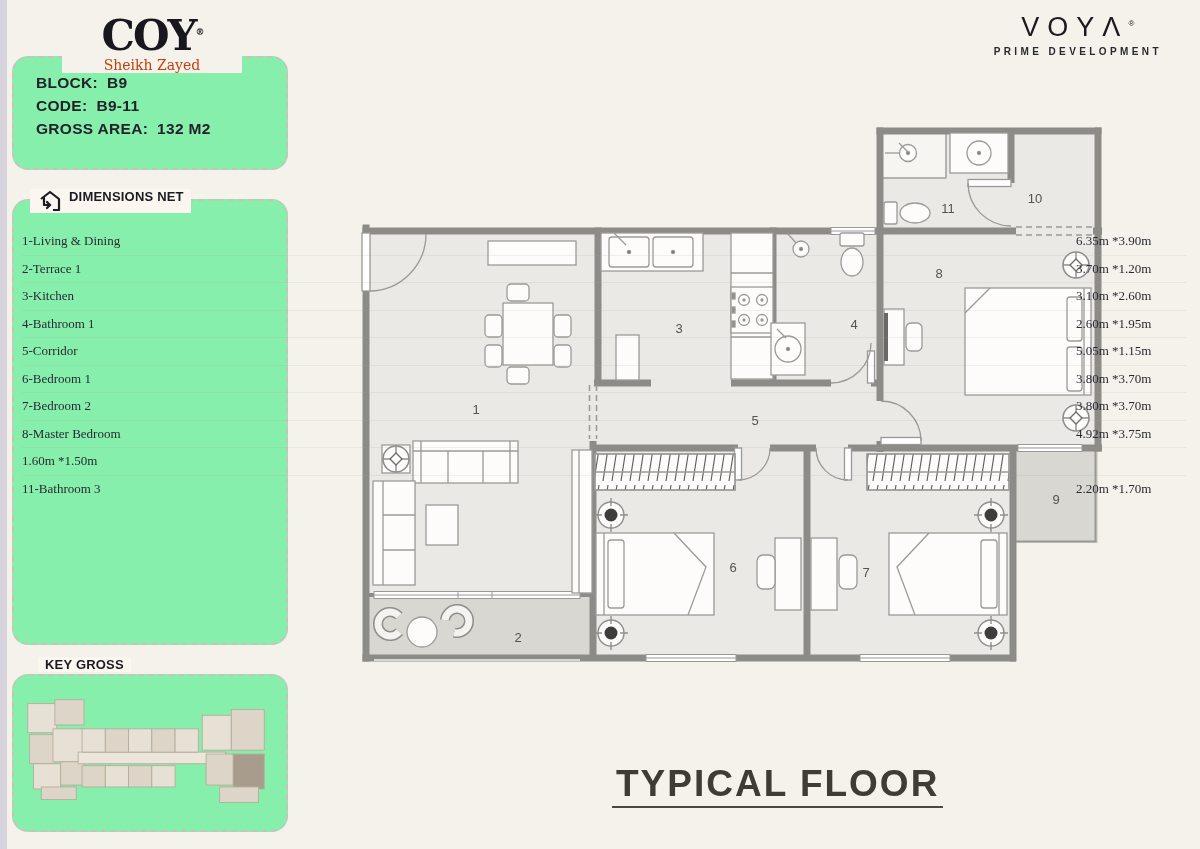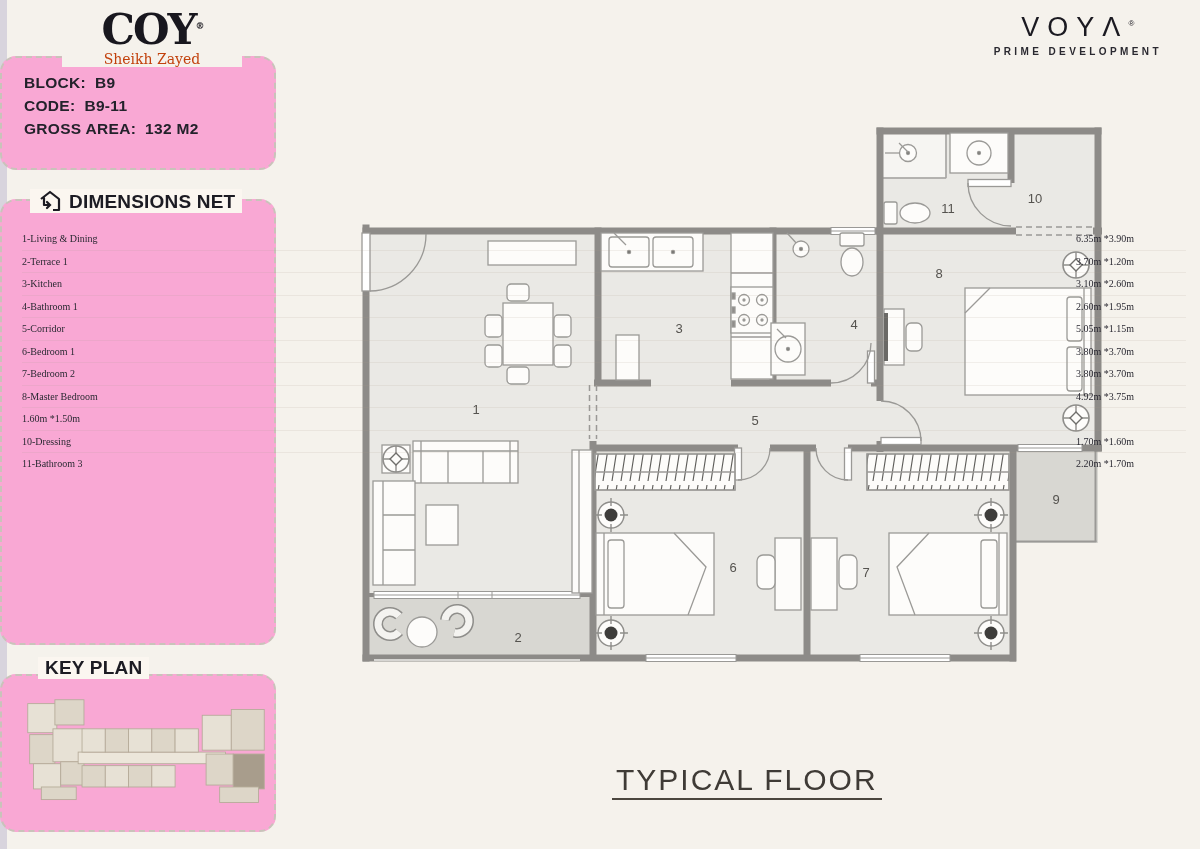--- a/index.html
+++ b/index.html
@@ -3,59 +3,59 @@
 <meta charset="utf-8">
 <style>
   html,body{margin:0;padding:0;}
   body{
     width:1200px;height:849px;position:relative;overflow:hidden;
     background:#f5f2ec;font-family:"Liberation Sans",sans-serif;color:#23222a;
   }
   .left-strip{position:absolute;left:0;top:0;width:7px;height:849px;background:#d8d4dd;}
 
   
-  .coy-logo{position:absolute;left:62px;top:0px;width:168px;text-align:center;z-index:3;background:#f5f2ec;padding:2px 6px 0 6px;margin-top:8px;}
+  .coy-logo{position:absolute;left:62px;top:0px;width:168px;text-align:center;z-index:3;background:#f5f2ec;padding:16px 6px 0 6px;}
   .coy-name{font-family:"DejaVu Serif",serif;font-weight:700;font-size:42px;line-height:0.95;letter-spacing:-2px;color:#18171e;}
   .coy-reg{font-size:9px;vertical-align:super;}
   .coy-sub{font-family:"DejaVu Serif",serif;font-size:14px;color:#c2410c;margin-top:1px;}
   .voya-logo{position:absolute;right:38px;top:12px;text-align:center;}
   .voya-name{font-size:27px;letter-spacing:8px;color:#1b1a21;font-weight:500;}
   .voya-reg{font-size:8px;vertical-align:super;letter-spacing:0;}
   .voya-sub{font-size:10px;letter-spacing:3.4px;font-weight:700;color:#2a2930;margin-top:3px;}
 
   
-  .card{position:absolute;left:0;width:276px;background:#f9a8d4;border:2px dashed #c9c3ba;border-radius:16px;box-sizing:border-box;}
+  .card{position:absolute;left:12px;width:276px;background:#86efac;border:2px dashed #c9c3ba;border-radius:16px;box-sizing:border-box;}
   .card-info{top:56px;height:114px;}
   .card-dims{top:199px;height:446px;}
   .card-key{top:674px;height:158px;}
 
   .info-rows{padding:16px 0 0 22px;display:flex;flex-direction:column;gap:5px;}
   .info-row{font-weight:700;font-size:15.5px;letter-spacing:.3px;color:#23222b;}
   .info-row .lbl{margin-right:9px;}
 
-  .section-title{position:absolute;z-index:3;background:#fbf6f0;padding:0 7px;display:flex;align-items:flex-end;gap:6px;
-    font-weight:700;font-size:19px;letter-spacing:.2px;color:#1c1b23;}
+  .section-title{position:absolute;z-index:3;background:#fbf6f0;padding:0 7px;display:flex;align-items:flex-start;gap:6px;
+    font-weight:700;font-size:13px;letter-spacing:.2px;color:#1c1b23;}
   .title-dims{left:30px;top:189px;}
   .title-key{left:38px;top:657px;}
 
   .dim-rows{position:absolute;left:22px;right:14px;top:228px;}
   .dim-row{display:grid;grid-template-columns:1fr 110px;align-items:baseline;
-    font-family:"Liberation Serif",serif;font-size:10px;color:#2a2932;
+    font-family:"Liberation Serif",serif;font-size:13px;color:#2a2932;
     padding:5px 0 5.5px 0;border-bottom:1px solid rgba(170,158,145,.14);}
   .dim-row:last-child{border-bottom:none;gap:41px;}
   .dim-size{text-align:left;}
 
   .keyplan-wrap{position:absolute;left:16px;top:692px;width:260px;height:126px;}
 
   
   .plan-wrap{position:absolute;left:358px;top:123px;width:752px;height:549px;}
 
   
   .caption{position:absolute;left:612px;top:763px;
-    font-size:30px;letter-spacing:2px;color:#3f3b36;font-weight:400;
+    font-size:37px;letter-spacing:2px;color:#3f3b36;font-weight:700;
     border-bottom:2.5px solid #4c473f;padding:0 4px 1px 4px;}
 
   svg text.room-num{font-family:"Liberation Sans",sans-serif;font-size:13px;fill:#55534f;text-anchor:middle;}
 </style>
 </head>
 <body>
 
 <div class="left-strip"></div>
 
 <div class="coy-logo">
@@ -114,31 +114,27 @@
       <span class="dim-size">3.80m *3.70m</span>
     </div>
     <div class="dim-row">
       <span>8-Master Bedroom</span>
       <span class="dim-size">4.92m *3.75m</span>
     </div>
     <div class="dim-row">
       <span class="dim-size">1.60m *1.50m</span>
     </div>
     <div class="dim-row">
-      <span>10-Dressing</span>
-      <span class="dim-size">1.70m *1.60m</span>
-    </div>
-    <div class="dim-row">
       <span>11-Bathroom 3</span>
       <span class="dim-size">2.20m *1.70m</span>
     </div>
   </div>
 
 <div class="section-title title-key">
-    <span>KEY PLAN</span>
+    <span>KEY GROSS</span>
   </div>
 <div class="card card-key"></div>
 <div class="keyplan-wrap" style="z-index:2;">
   <svg width="260" height="126" viewBox="0 0 260 130">
     <g stroke="#b5ab99" stroke-width="0.9" fill="#e7e1d5">
       <rect x="8" y="12" width="30" height="30"></rect>
         <rect x="36" y="8" width="30" height="26" fill="#ddd6c8"></rect>
       <rect x="10" y="44" width="26" height="30" fill="#ddd6c8"></rect>
         <rect x="34" y="38" width="32" height="34"></rect>
       <rect x="14" y="74" width="28" height="26"></rect>

